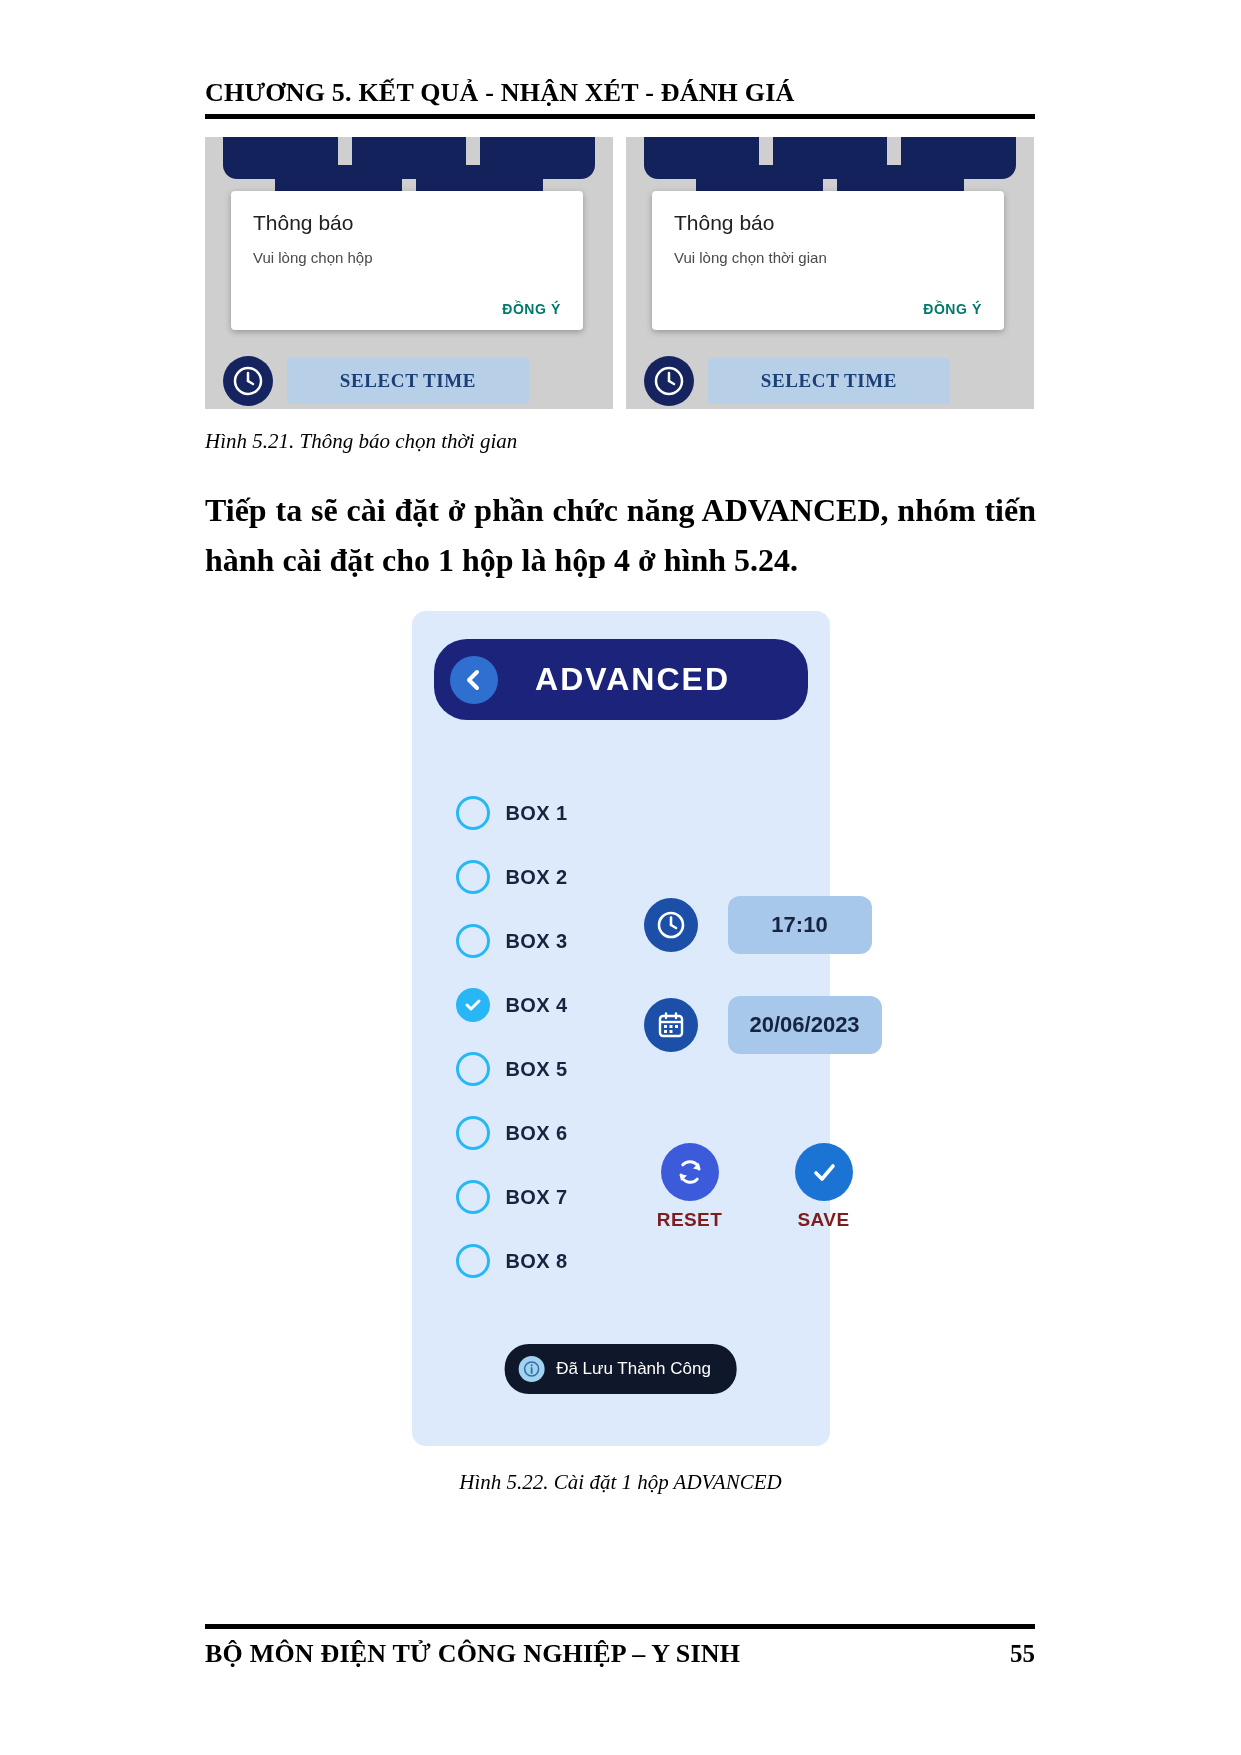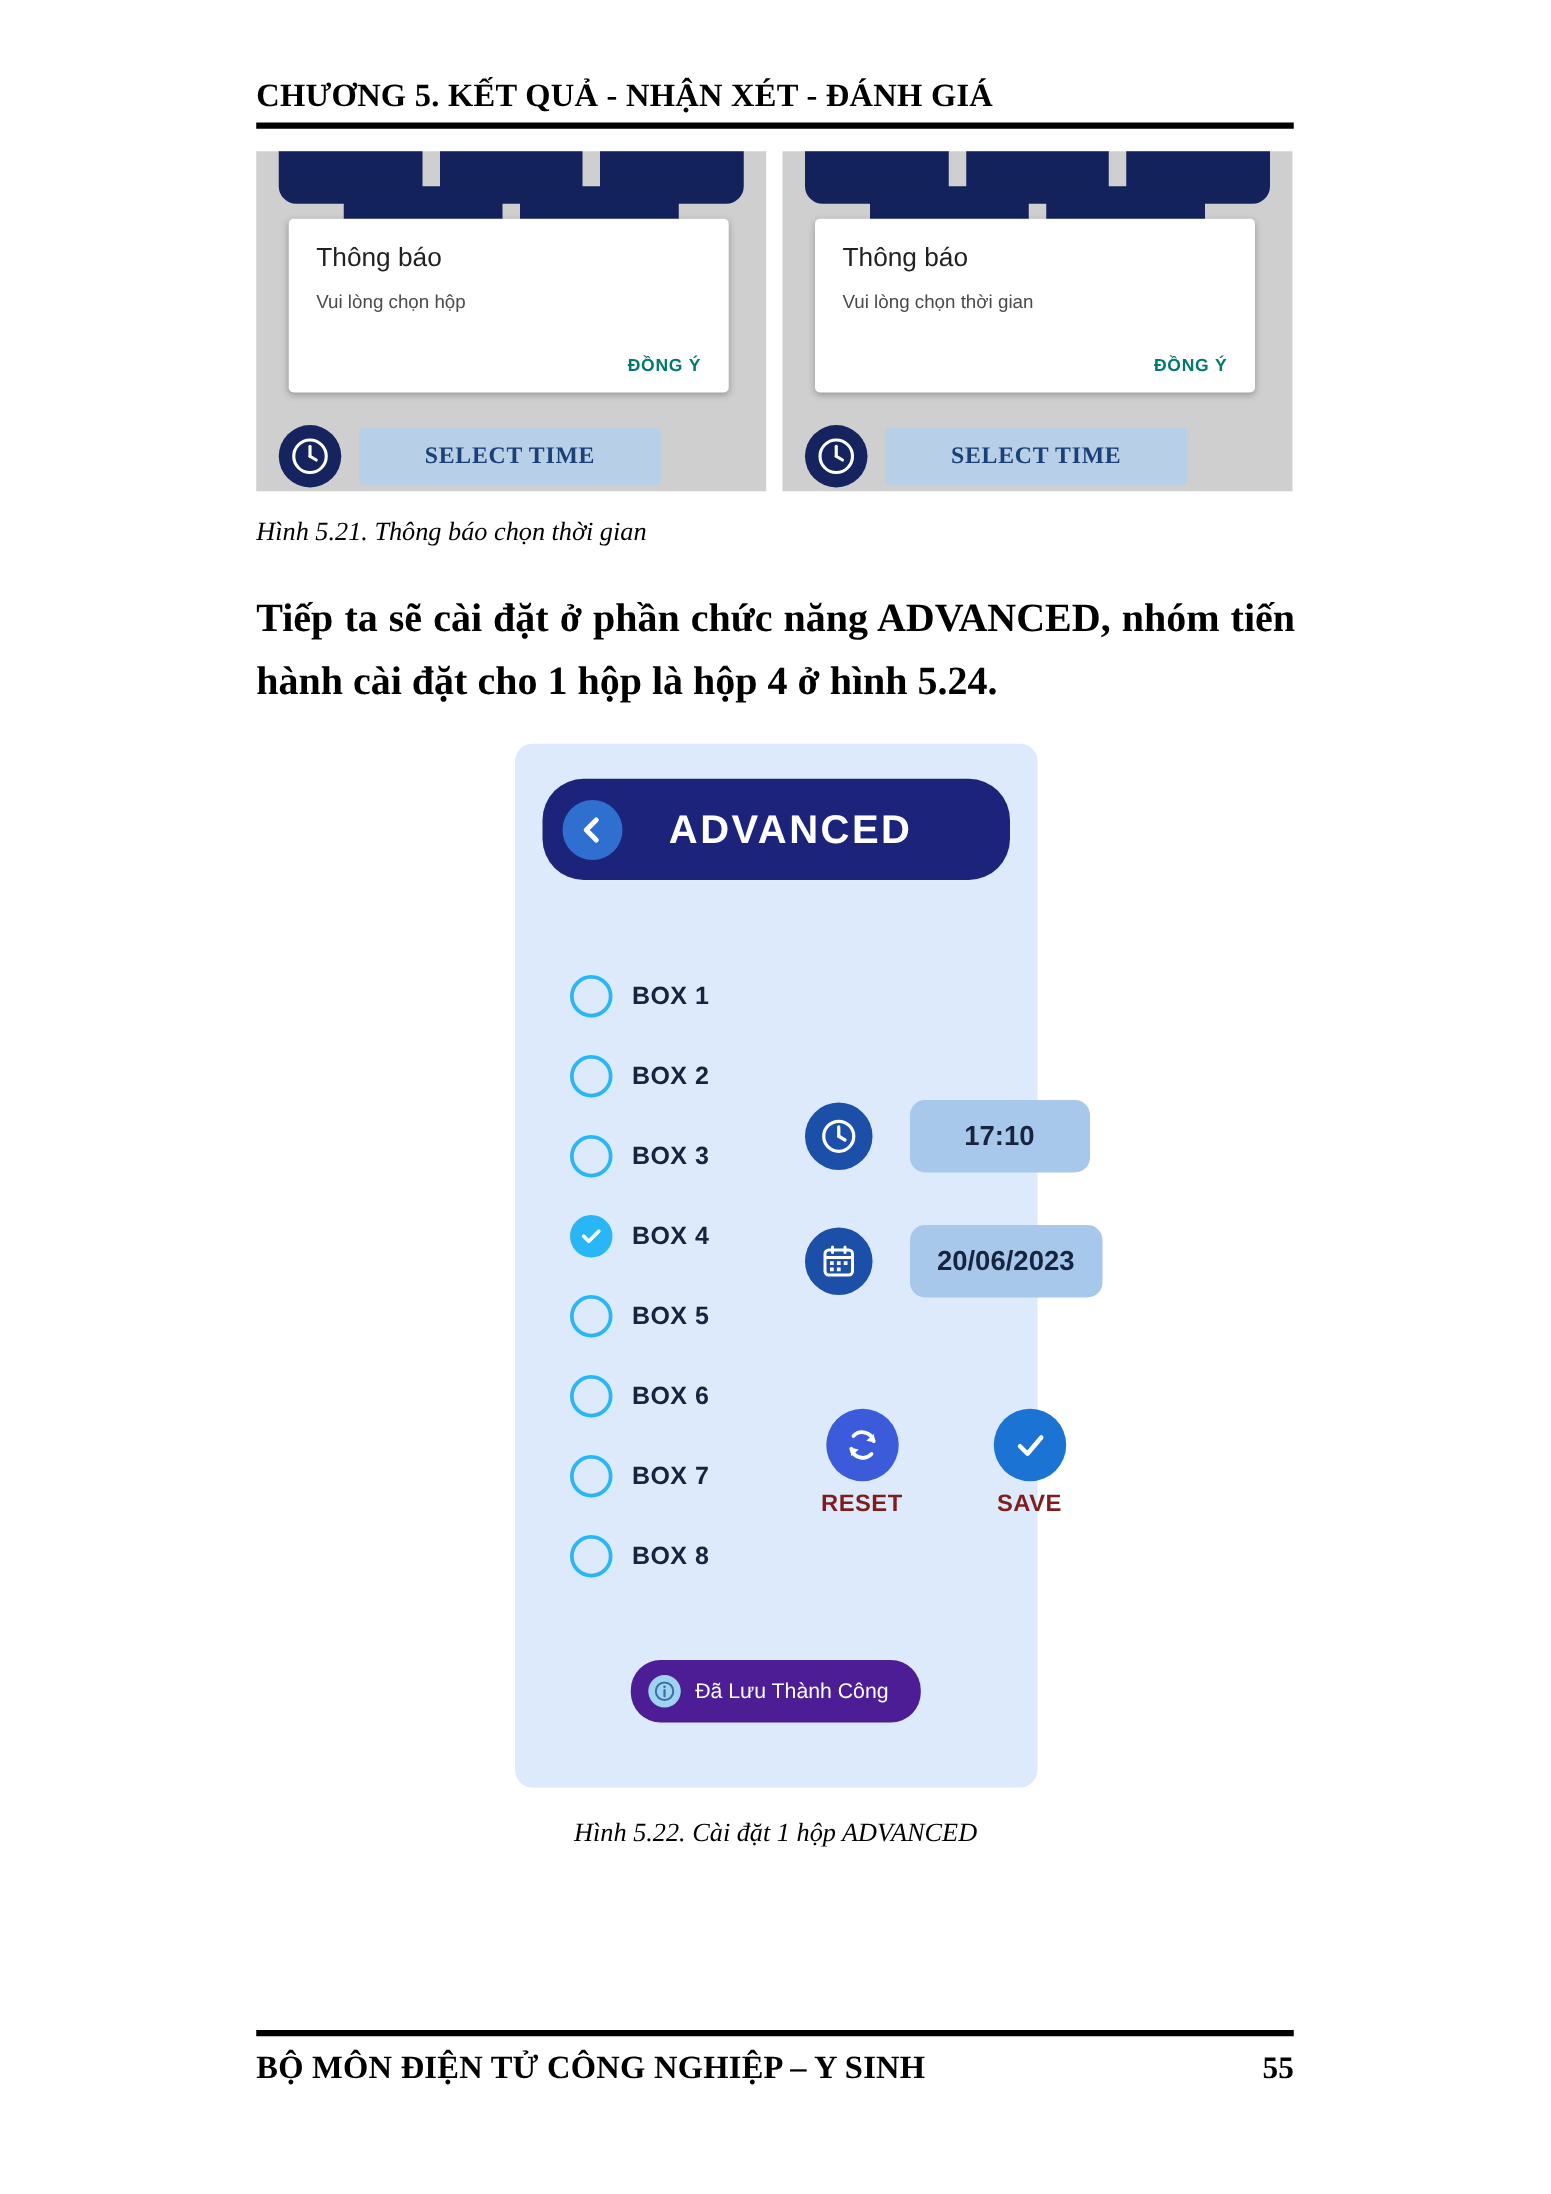--- a/index.html
+++ b/index.html
@@ -12,21 +12,21 @@
     height: 1755px;
     font-family: "Liberation Serif", serif;
     color: #000;
     position: relative;
   }
   .page {
     position: relative;
     width: 1241px;
     height: 1755px;
     box-sizing: border-box;
-    padding: 0 205px;
+    padding: 16px 205px;
   }
 
   
   .doc-header {
     padding-top: 62px;
   }
   .doc-header .chapter-title {
     font-family: "Liberation Serif", serif;
     font-weight: bold;
     font-size: 26px;
@@ -293,21 +293,21 @@
     font-size: 19px;
     color: #7f1d1d;
     letter-spacing: 0.4px;
   }
 
   .toast {
     position: absolute;
     left: 50%;
     transform: translateX(-50%);
     bottom: 52px;
-    background: #4c1d95;
+    background: #0f172a;
     color: #ffffff;
     border-radius: 24px;
     padding: 12px 26px 12px 14px;
     display: flex;
     align-items: center;
     gap: 12px;
     font-size: 17px;
     white-space: nowrap;
   }
   .toast .tdot {

